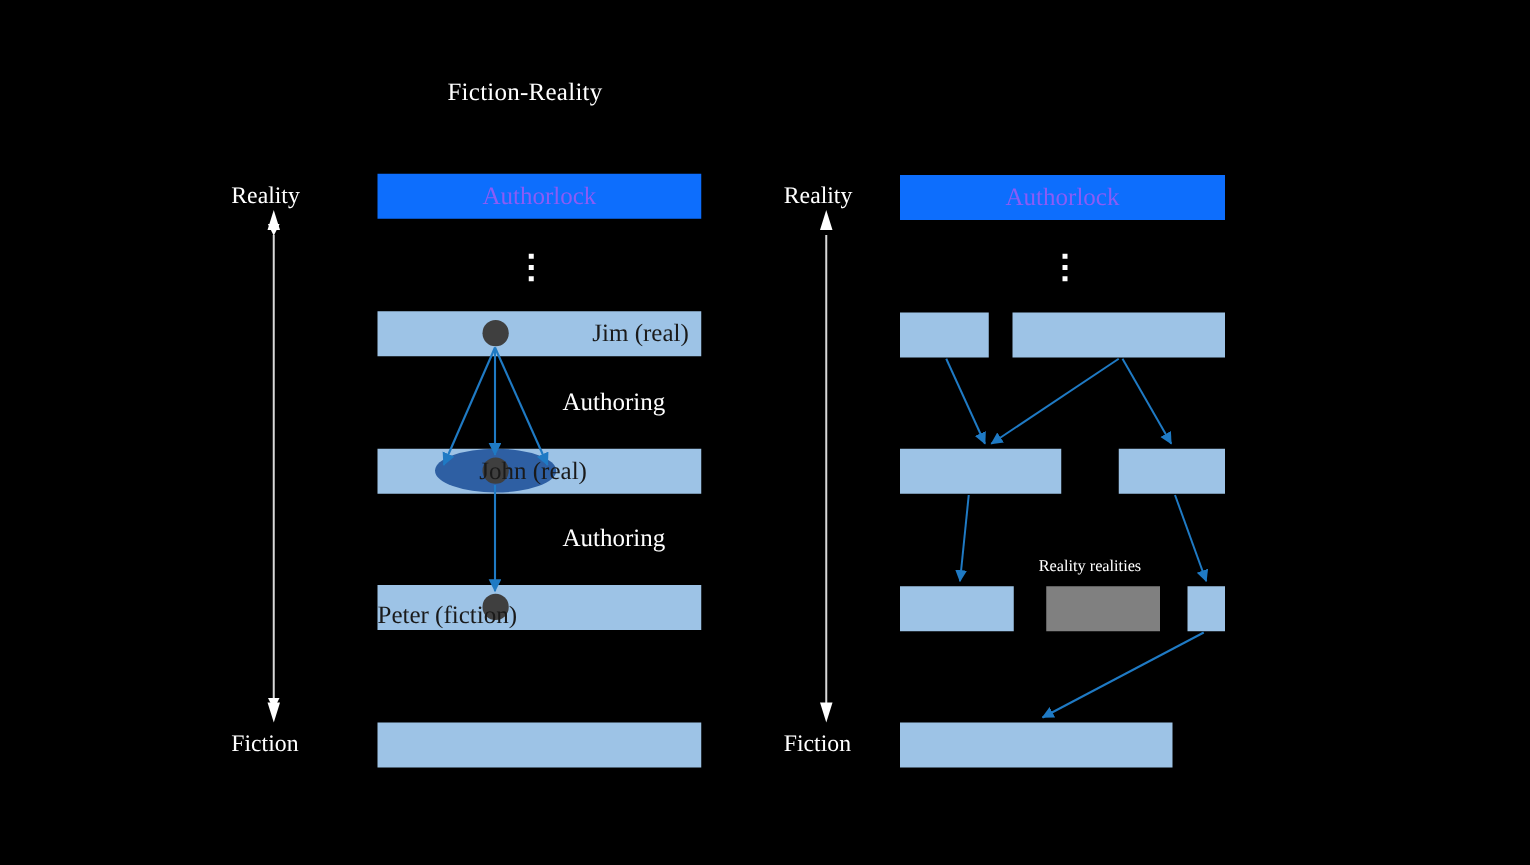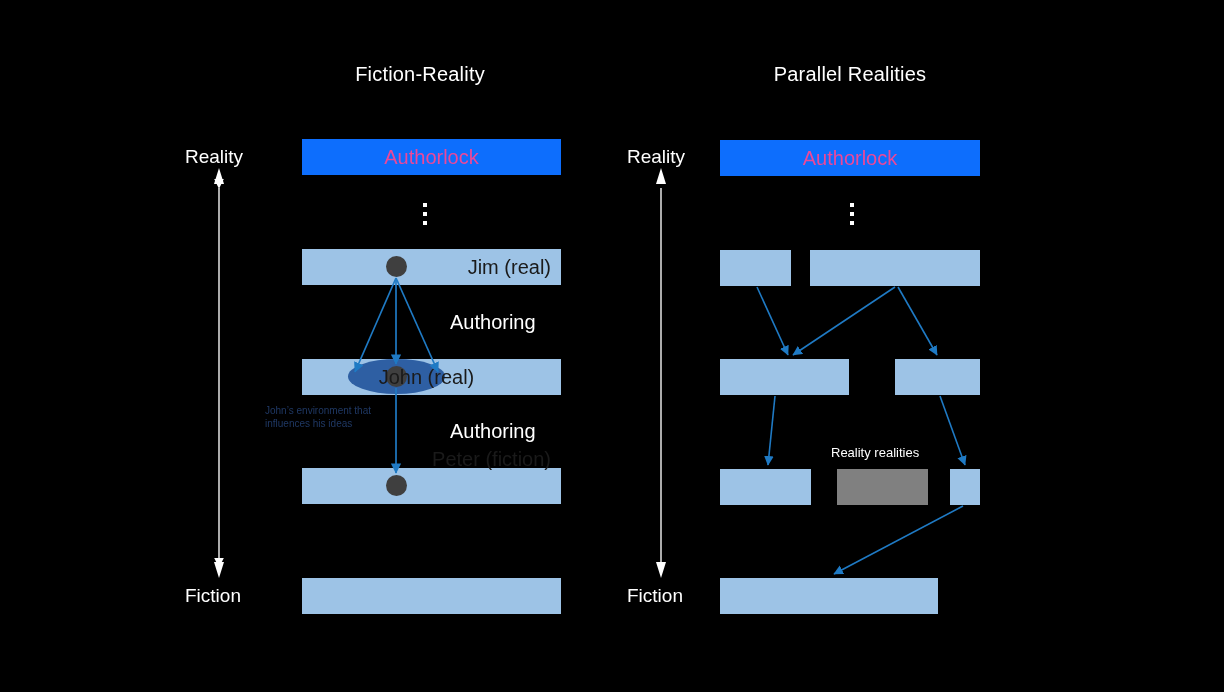--- a/index.html
+++ b/index.html
@@ -10,20 +10,21 @@
   body {
     font-family: "Liberation Sans", sans-serif;
     -webkit-font-smoothing: antialiased;
   }
   #slide {
     position: relative;
     width: 1224px;
     height: 692px;
     background: #000000;
     overflow: hidden;
+    font-family: Liberation Serif, serif;
   }
 
   .panel-title {
     position: absolute;
     color: #ffffff;
     font-size: 20px;
     font-weight: 400;
     text-align: center;
     letter-spacing: 0.2px;
     white-space: nowrap;
@@ -50,21 +51,21 @@
   }
 
   .box-label {
     position: absolute;
     color: #1a1a1a;
     font-size: 20px;
     font-weight: 400;
     white-space: nowrap;
   }
   .box-label.on-accent {
-    color: #ec4899;
+    color: #8b5cf6;
   }
 
   .node-dot {
     position: absolute;
     background: #3f3f3f;
     border-radius: 50%;
   }
 
   .env-ellipse {
     position: absolute;
@@ -143,31 +144,29 @@
   <div class="node-dot" style="left:386px; top:256px; width:21px; height:21px;"></div>
   <div class="box-label" style="left:302px; top:256px; width:249px; text-align:right;">Jim (real)</div>
 
   <div class="stage-label" style="left:450px; top:311px;">Authoring</div>
 
   <div class="box" style="left:302px; top:359px; width:259px; height:36px;"></div>
   <div class="env-ellipse" style="left:348px; top:359px; width:97px; height:35px;"></div>
   <div class="node-dot" style="left:386px; top:366px; width:21px; height:21px;"></div>
   <div class="box-label" style="left:302px; top:366px; width:249px; text-align:center;">John (real)</div>
 
-  <div class="note" style="left:265px; top:404px;">John’s environment that influences his ideas</div>
 
   <div class="stage-label" style="left:450px; top:420px;">Authoring</div>
 
   <div class="box" style="left:302px; top:468px; width:259px; height:36px;"></div>
   <div class="node-dot" style="left:386px; top:475px; width:21px; height:21px;"></div>
-  <div class="box-label" style="left:302px; top:448px; width:249px; text-align:right;">Peter (fiction)</div>
+  <div class="box-label" style="left:302px; top:481px; width:249px; text-align:left;">Peter (fiction)</div>
 
   <div class="box" style="left:302px; top:578px; width:259px; height:36px;"></div>
 
-  <div class="panel-title" style="left:730px; top:63px; width:240px;">Parallel Realities</div>
 
   <div class="axis-label" style="left:627px; top:146px;">Reality</div>
   <div class="axis-label" style="left:627px; top:585px;">Fiction</div>
 
   <div class="box accent" style="left:720px; top:140px; width:260px; height:36px;"></div>
   <div class="box-label on-accent" style="left:720px; top:147px; width:260px; text-align:center;">Authorlock</div>
 
   <div class="vdots" style="left:850px; top:203px;">
       <i></i>
       <i></i>

